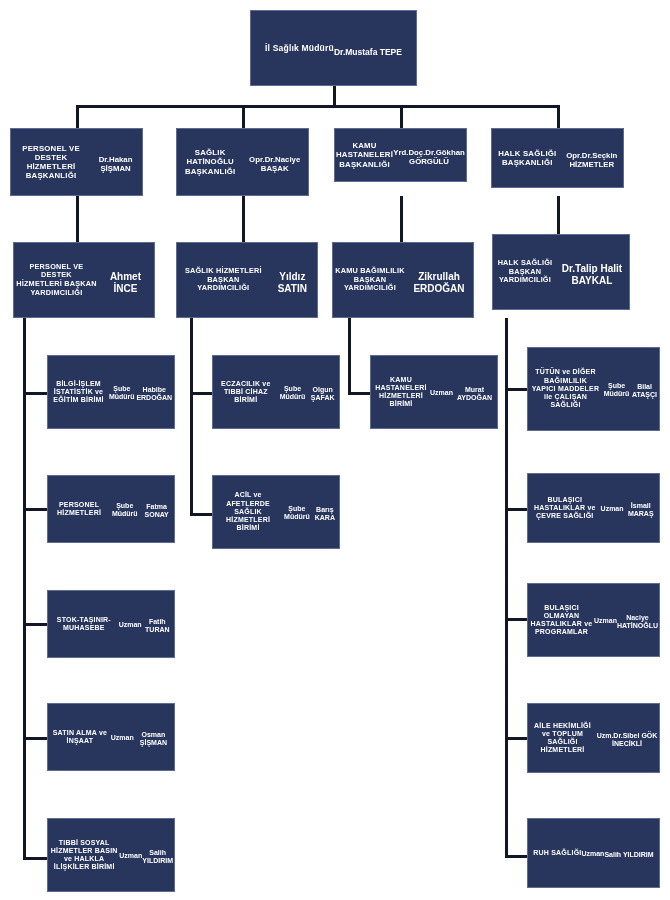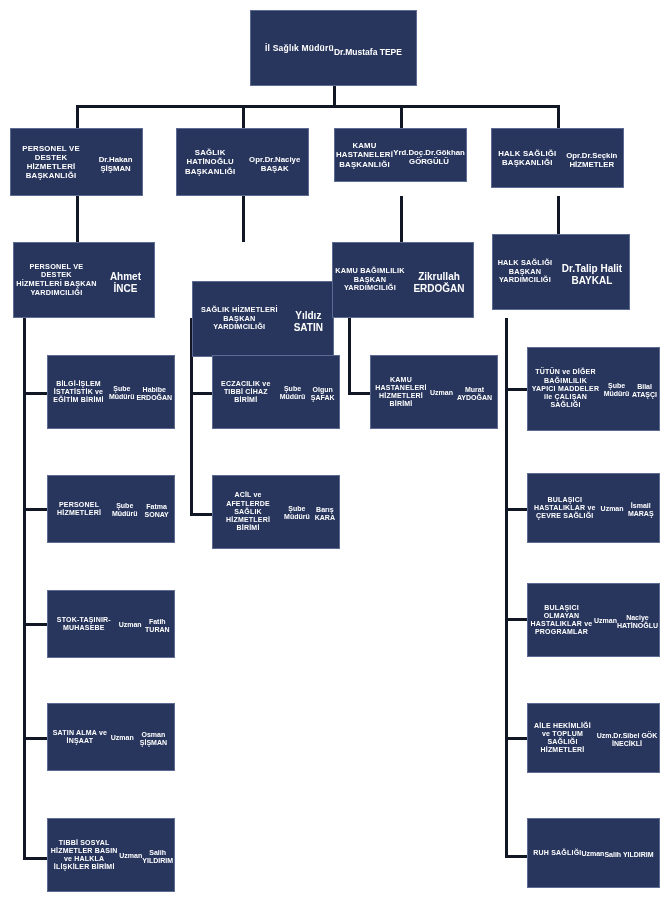--- a/index.html
+++ b/index.html
@@ -134,21 +134,21 @@
     <div class="title">HALK SAĞLIĞI BAŞKANLIĞI</div>
     <div class="person">Opr.Dr.Seçkin  HİZMETLER</div>
   </div>
 
   <div class="node lvl3" style="left:13px; top:242px; width:142px; height:76px;">
     <div class="title">PERSONEL VE DESTEK
 HİZMETLERİ BAŞKAN
 YARDIMCILIĞI</div>
     <div class="person">Ahmet İNCE</div>
   </div>
-  <div class="node lvl3" style="left:192px; top:242px; width:142px; height:76px;margin-top:39px;">
+  <div class="node lvl3" style="left:176px; top:242px; width:142px; height:76px;">
     <div class="title">SAĞLIK HİZMETLERİ BAŞKAN
 YARDIMCILIĞI</div>
     <div class="person">Yıldız SATIN</div>
   </div>
   <div class="node lvl3" style="left:332px; top:242px; width:142px; height:76px;">
     <div class="title">KAMU BAĞIMLILIK BAŞKAN
 YARDIMCILIĞI</div>
     <div class="person">Zikrullah ERDOĞAN</div>
   </div>
   <div class="node lvl3" style="left:492px; top:234px; width:138px; height:76px;">

